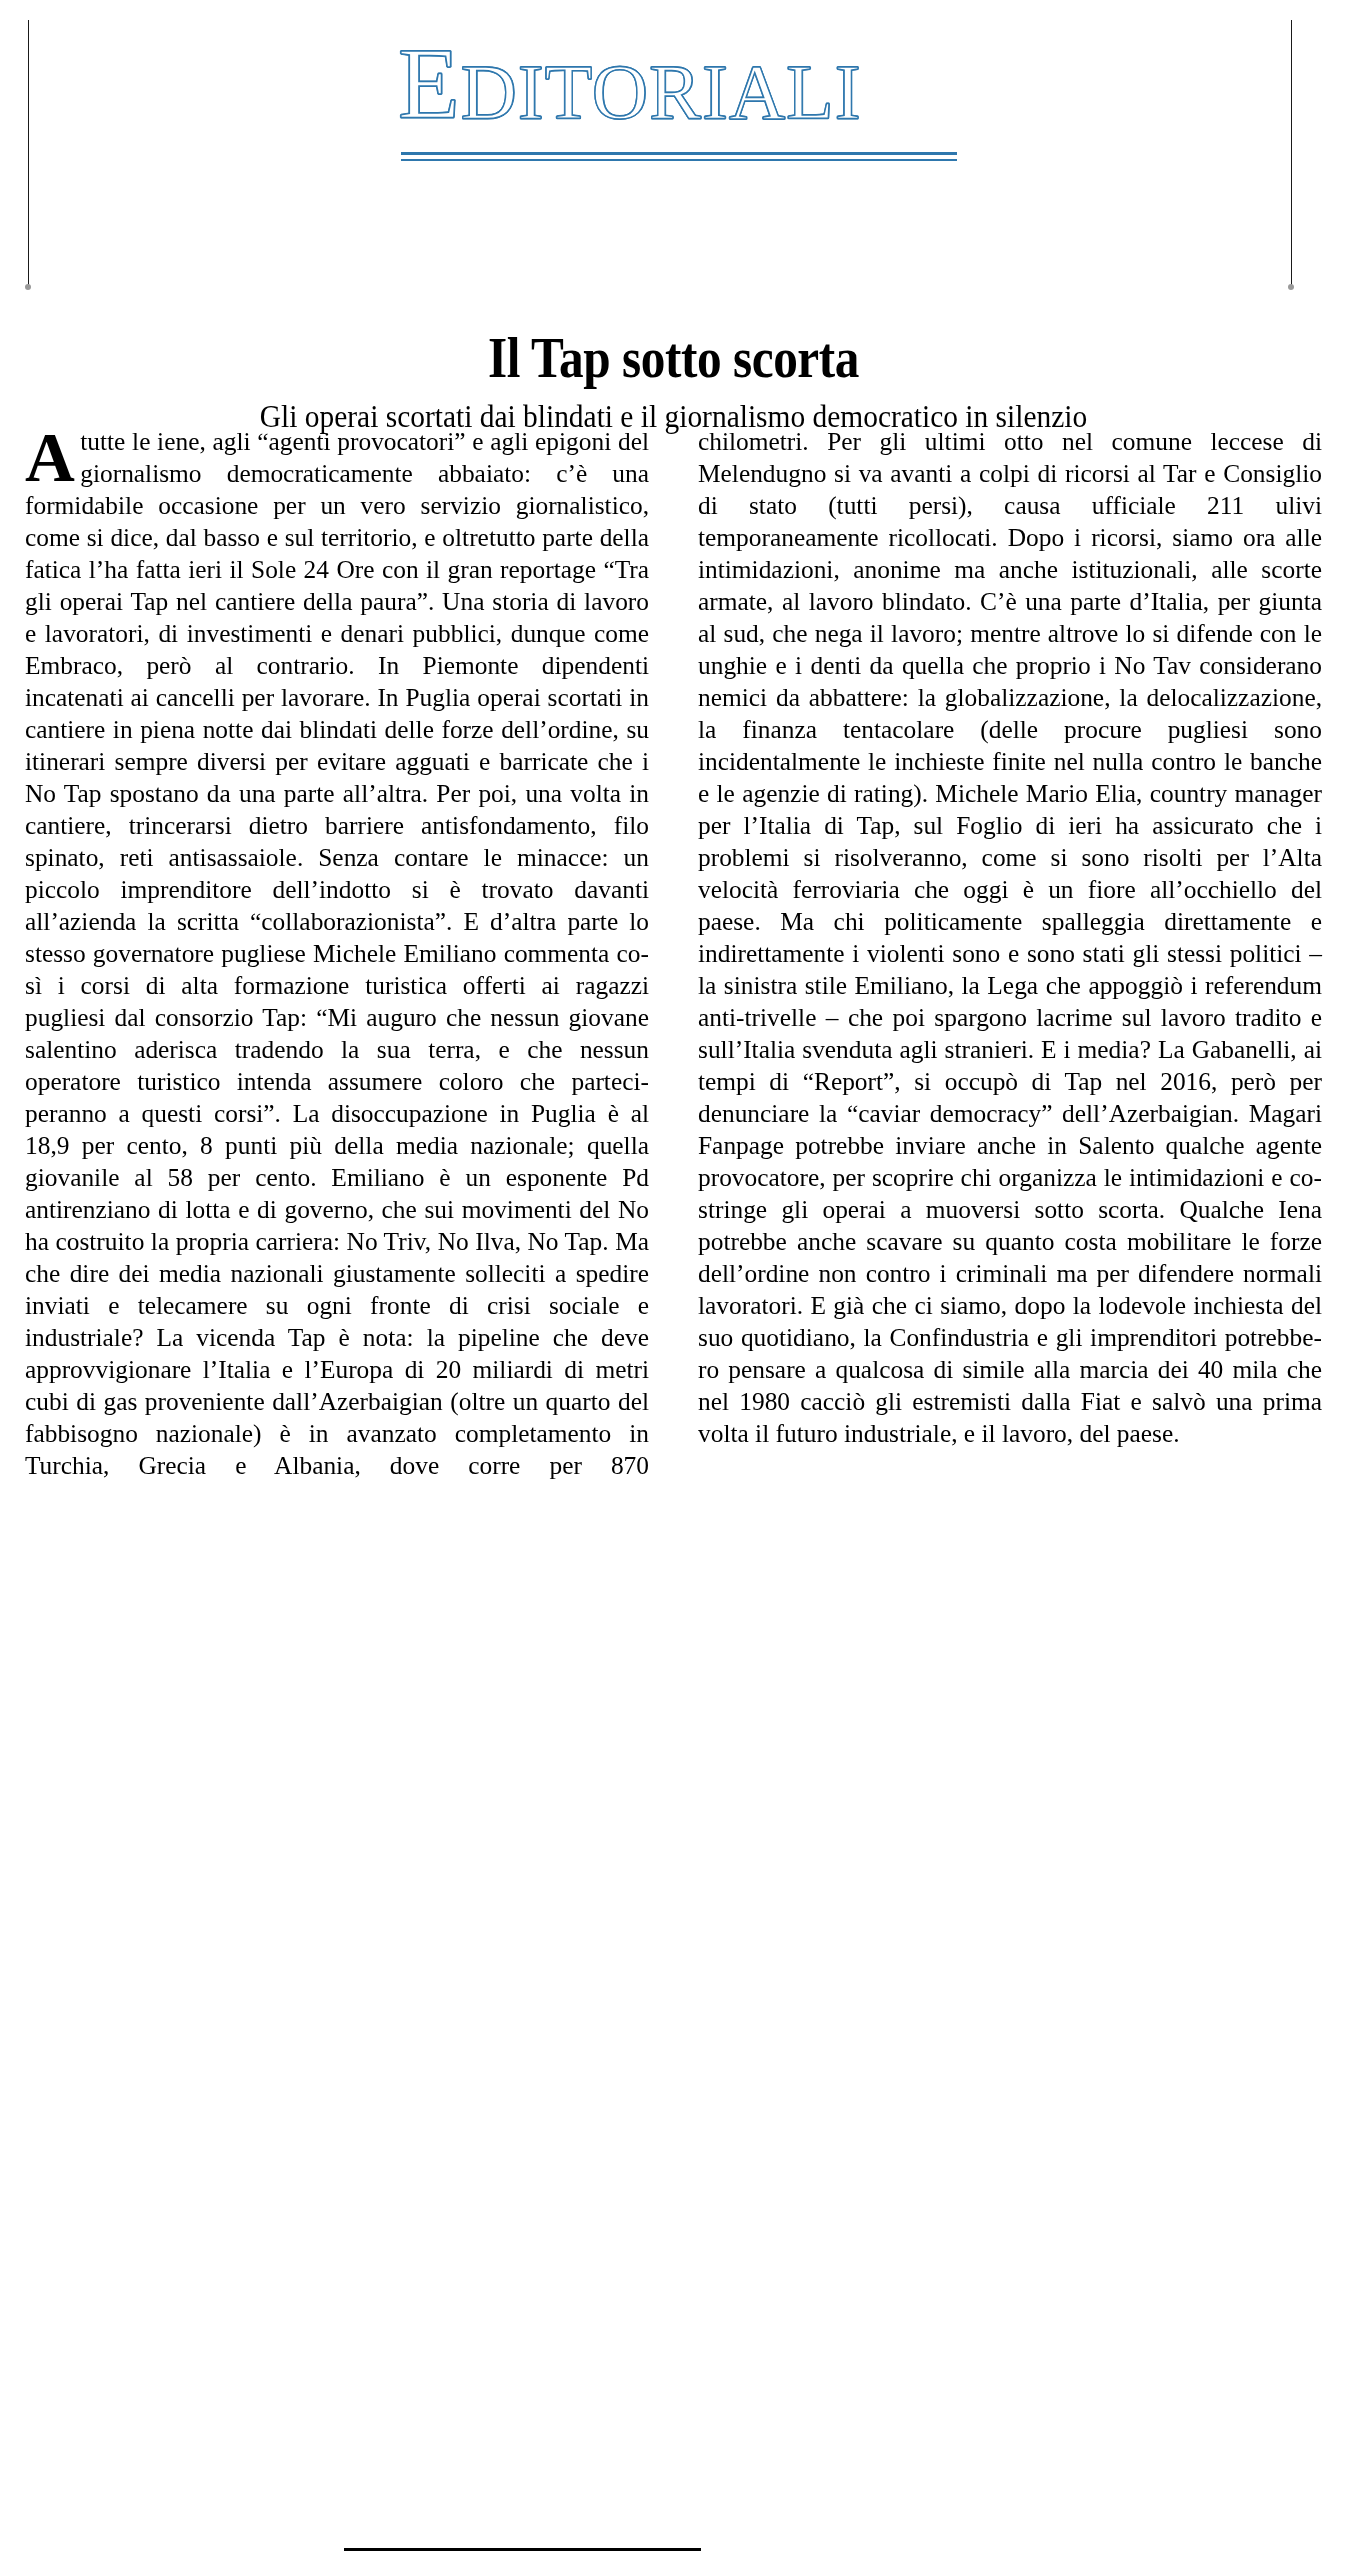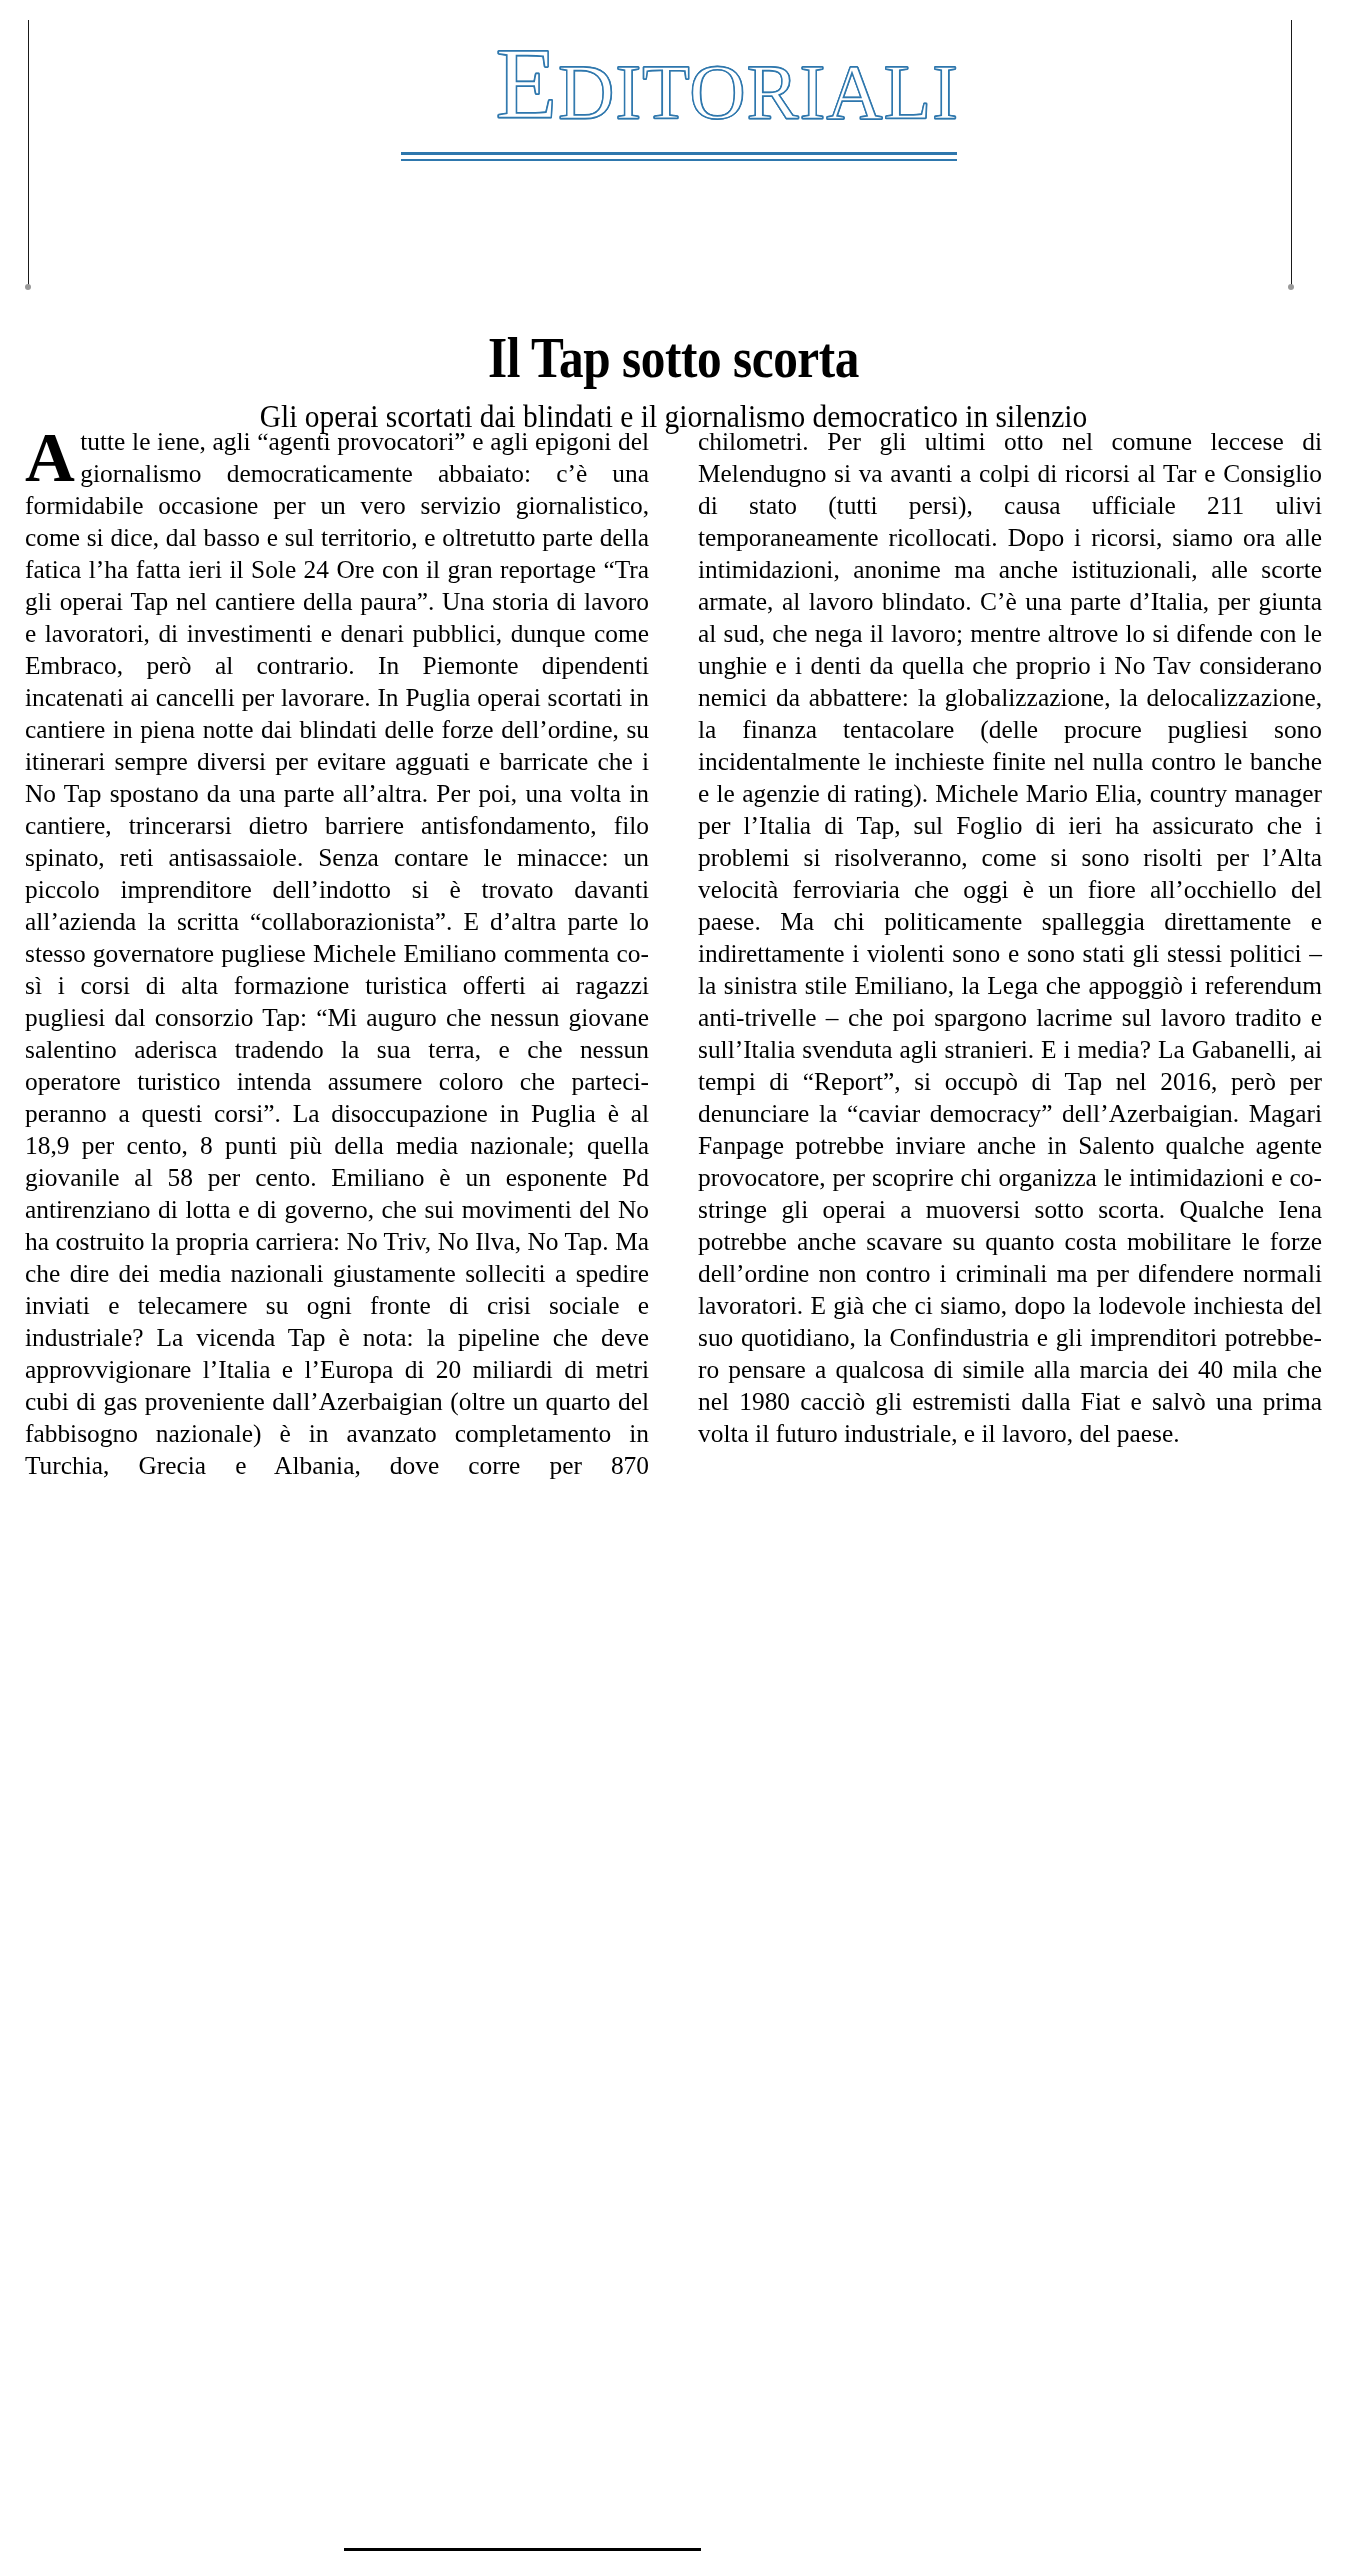--- a/index.html
+++ b/index.html
@@ -31,21 +31,21 @@
     top: 0;
     width: 1347px;
     height: 299px;
   }
 
   .masthead-word {
     position: absolute;
     left: 398px;
     top: 34px;
     width: 561px;
-    text-align: right;
+    text-align: left;
     font-family: "Liberation Serif", "DejaVu Serif", serif;
     font-size: 78px;
     line-height: 1.0;
     letter-spacing: 0.9px;
     font-weight: 400;
     color: #ffffff;
     -webkit-text-stroke: 1.4px #2e77ad;
     text-shadow:
       -0.9px 0 0 #2e77ad,  0.9px 0 0 #2e77ad,
        0 -0.9px 0 #2e77ad, 0  0.9px 0 #2e77ad;

